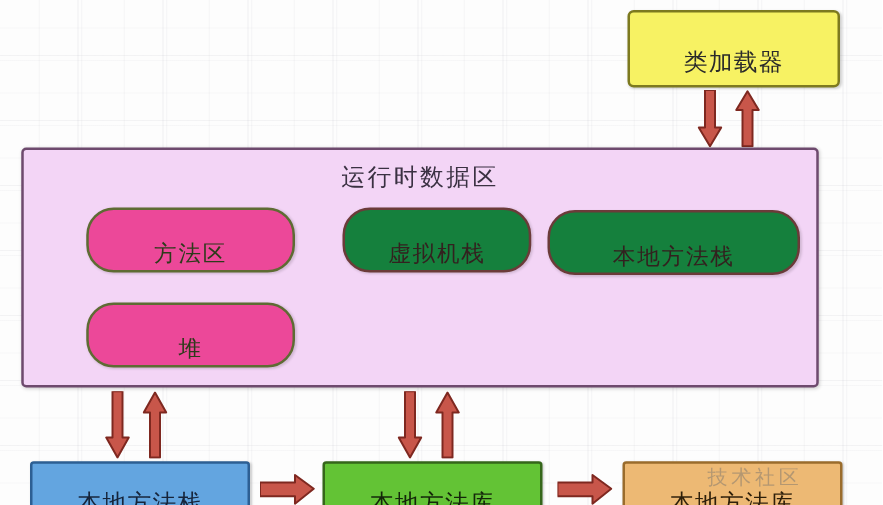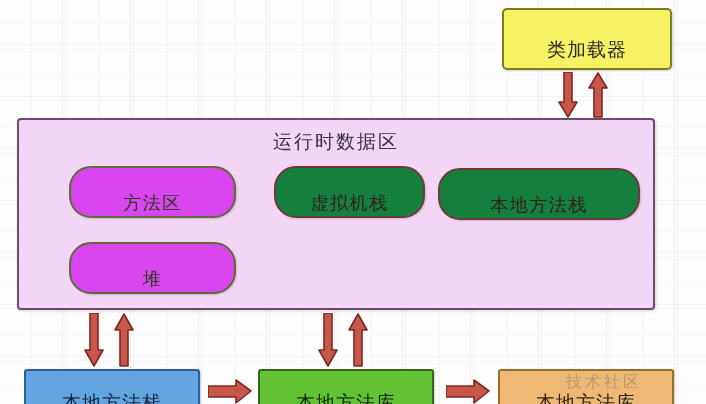--- a/index.html
+++ b/index.html
@@ -76,21 +76,21 @@
     box-sizing: border-box;
     display: flex;
     align-items: center;
     justify-content: center;
     border-radius: 22px;
     font-size: 18px;
     letter-spacing: 1.5px;
     box-shadow: 1px 1px 2px rgba(0,0,0,0.14);
   }
   .inner.green {
-    background: #d946ef;
+    background: #ec4899;
     border: 2px solid #5e6b33;
     color: #2d3b1b;
   }
   .inner.salmon {
     background: #15803d;
     border: 2px solid #6b3b39;
     color: #33211f;
   }
 
   #method-area  { left: 50px;  top: 46px;  width: 167px; height: 52px; }

